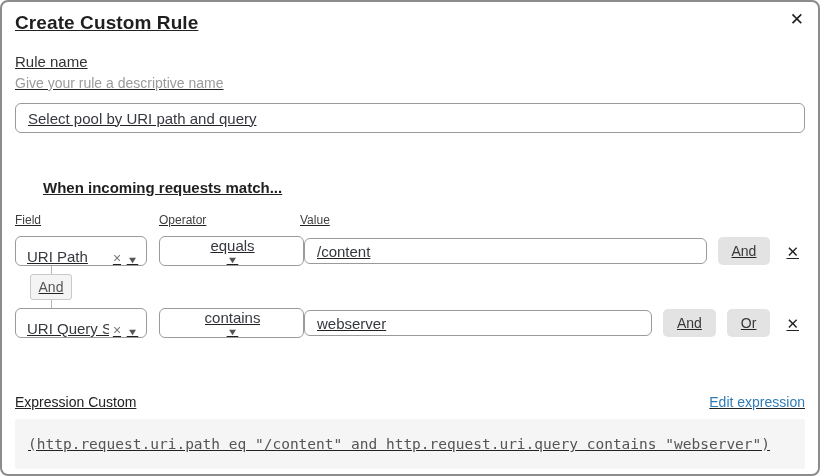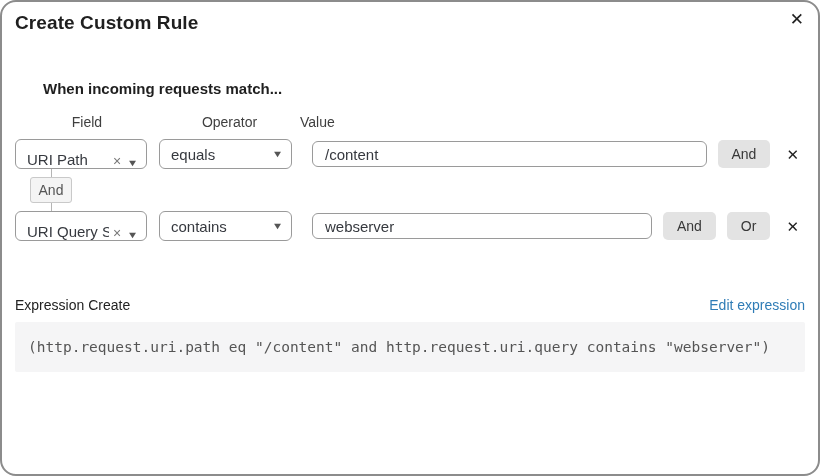--- a/index.html
+++ b/index.html
@@ -7,23 +7,24 @@
   body {
     font-family: "Liberation Sans", "DejaVu Sans", sans-serif;
     color: #222;
   }
   .dialog {
     position: relative;
     width: 820px;
     height: 476px;
     background: #fff;
     border: 2px solid #8c8c8c;
-    border-radius: 16px;
+    border-radius: 8px;
     padding: 10px 13px 0 13px;
     overflow: hidden;
+    text-decoration: underline;
   }
   
   .dialog-title {
     font-size: 19px;
     font-weight: bold;
     color: #1f1f1f;
     letter-spacing: 0.1px;
   }
   .close-btn {
     position: absolute;
@@ -65,23 +66,22 @@
   .match-section { margin-top: 46px; }
   .match-heading {
     font-size: 15px;
     font-weight: bold;
     color: #1f1f1f;
     margin-left: 28px;
   }
   .columns-row {
     display: flex;
     margin-top: 17px;
-    font-size: 14px;
+    font-size: 12px;
     color: #3f3f3f;
-    text-align: center;
   }
   .col-field-label { width: 144px; }
   .col-operator-label { width: 141px; }
   .match-row {
     display: flex;
     align-items: center;
     margin-top: 9px;
     height: 30px;
   }
   .select-box {
@@ -91,21 +91,21 @@
     border: 1px solid #9a9a9a;
     border-radius: 6px;
     padding: 0 9px 0 11px;
     font-size: 15px;
     color: #36393f;
     background: #fff;
     cursor: pointer;
     flex-shrink: 0;
   }
   .select-field { width: 132px; margin-right: 12px; align-items: flex-end; }
-  .select-operator { width: 133px; margin-right: 20px; }
+  .select-operator { width: 145px; margin-right: 0; flex-direction: column; }
   .select-text { flex: 1 1 auto; white-space: nowrap; overflow: hidden; }
   .clear-x {
     font-size: 14px;
     color: #777;
     margin: 0 7px 0 4px;
     cursor: pointer;
     line-height: 1;
   }
   .caret {
     font-size: 9px;
@@ -203,20 +203,25 @@
   }
 </style>
 </head>
 <body>
 
 <div class="dialog">
 
   <div class="dialog-title">Create Custom Rule</div>
   <span class="close-btn">✕</span>
 
+  <div class="rule-name">
+    <div class="field-label">Rule name</div>
+    <div class="helper-text">Give your rule a descriptive name</div>
+    <input class="text-input" type="text" value="Select pool by URI path and query" style="">
+  </div>
 
   <div class="match-section">
     <div class="match-heading">When incoming requests match...</div>
 
     <div class="columns-row">
       <span class="col-field-label">Field</span>
       <span class="col-operator-label">Operator</span>
       <span class="col-value-label">Value</span>
     </div>
 
@@ -253,19 +258,19 @@
       </div>
       <input class="value-input" type="text" value="webserver" style="">
       <button class="logic-btn">And</button>
       <button class="logic-btn">Or</button>
       <span class="row-delete">✕</span>
     </div>
   </div>
 
   <div class="expression-section">
     <div class="expression-header">
-      <span class="expression-label">Expression Create</span>
+      <span class="expression-label">Expression Custom</span>
       <a class="edit-link">Edit expression</a>
     </div>
     <div class="code-block">(http.request.uri.path eq "/content" and http.request.uri.query contains "webserver")</div>
   </div>
 
 </div>
 
 </body></html>

